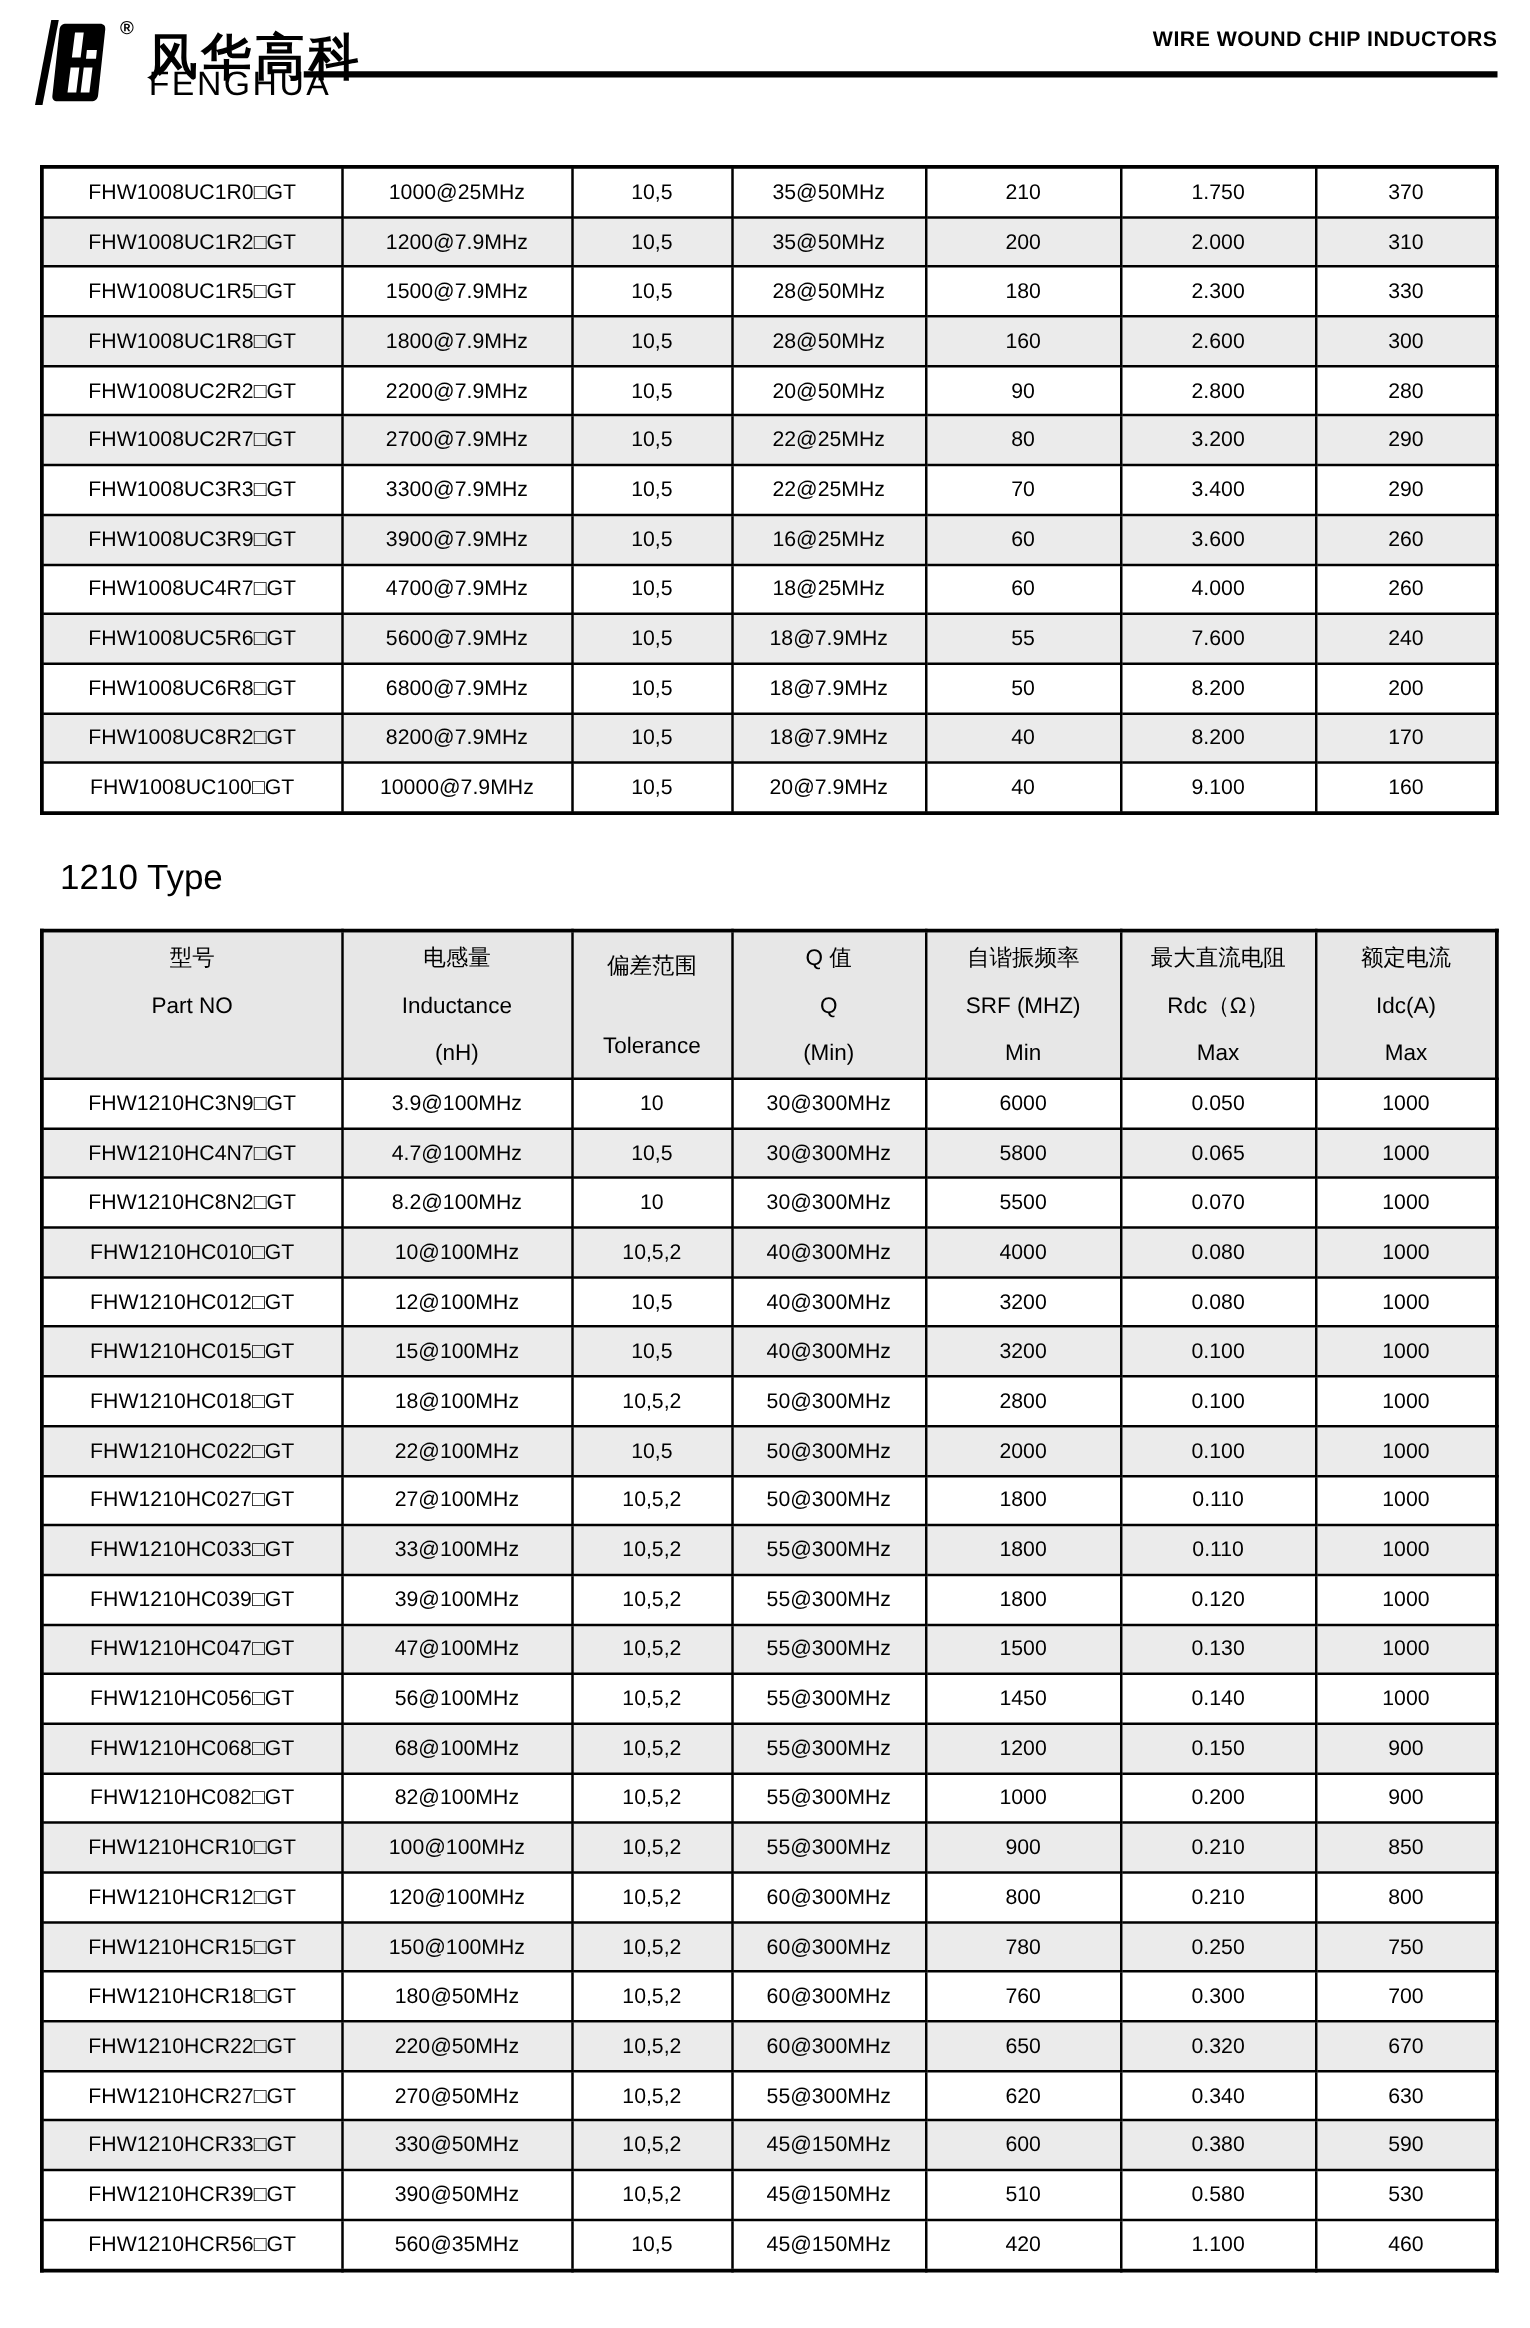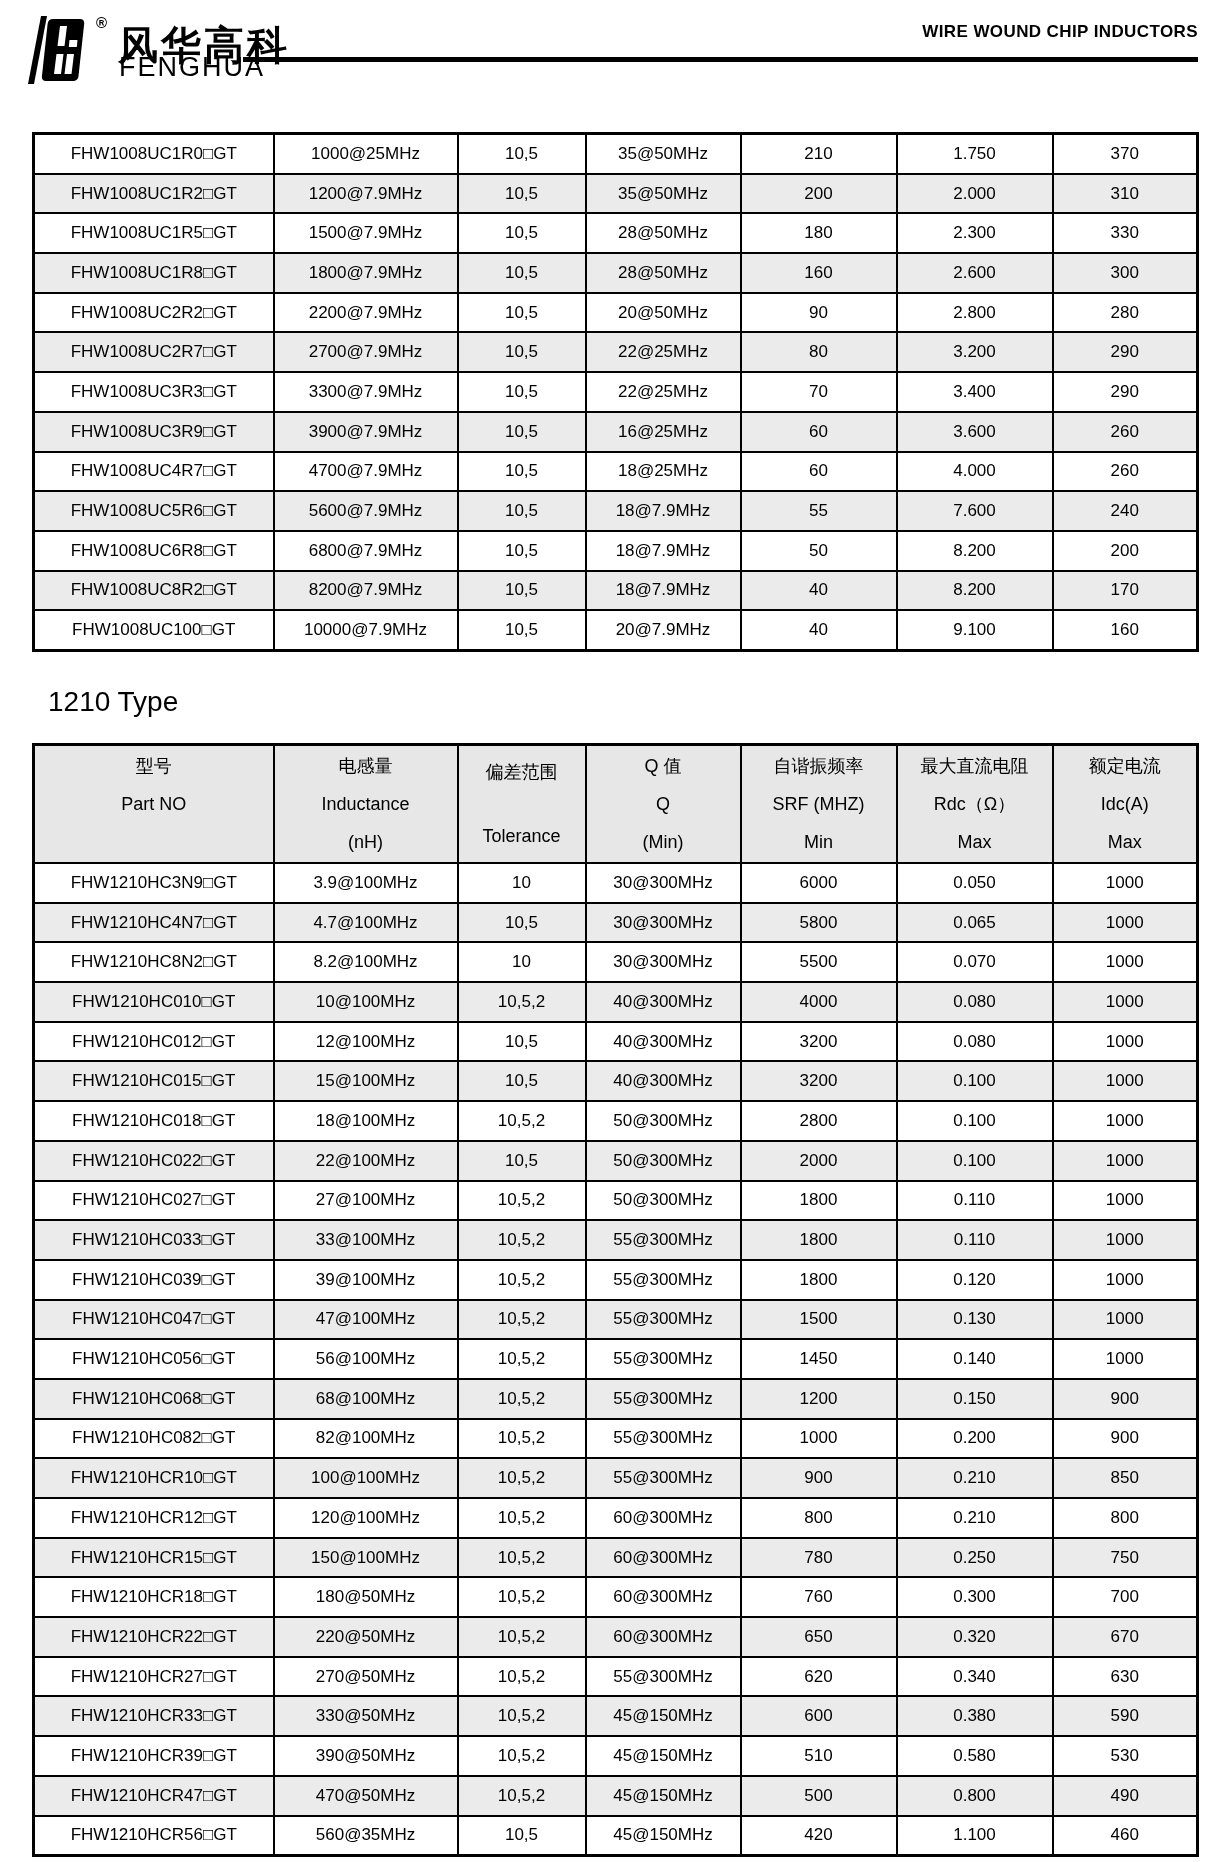--- a/index.html
+++ b/index.html
@@ -452,29 +452,20 @@
       </tr>
       <tr>
         <td>FHW1210HCR39□GT</td>
         <td>390@50MHz</td>
         <td>10,5,2</td>
         <td>45@150MHz</td>
         <td>510</td>
         <td>0.580</td>
         <td>530</td>
       </tr>
-      <tr class="alt">
-        <td>FHW1210HCR47□GT</td>
-        <td>470@50MHz</td>
-        <td>10,5,2</td>
-        <td>45@150MHz</td>
-        <td>500</td>
-        <td>0.800</td>
-        <td>490</td>
-      </tr>
       <tr>
         <td>FHW1210HCR56□GT</td>
         <td>560@35MHz</td>
         <td>10,5</td>
         <td>45@150MHz</td>
         <td>420</td>
         <td>1.100</td>
         <td>460</td>
       </tr>
     </tbody>

